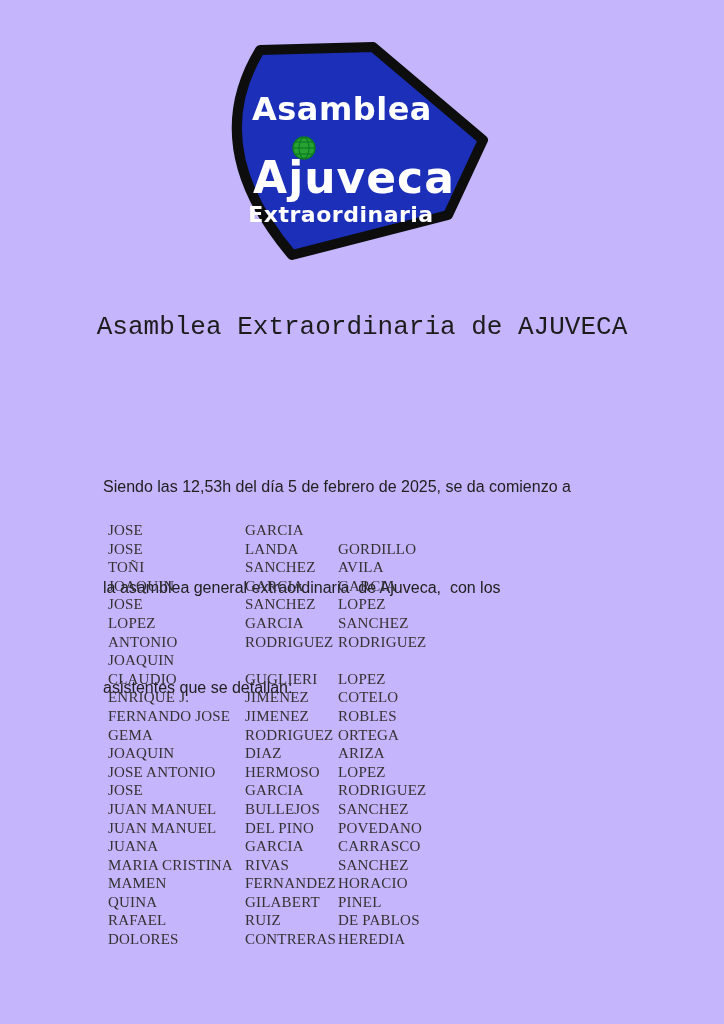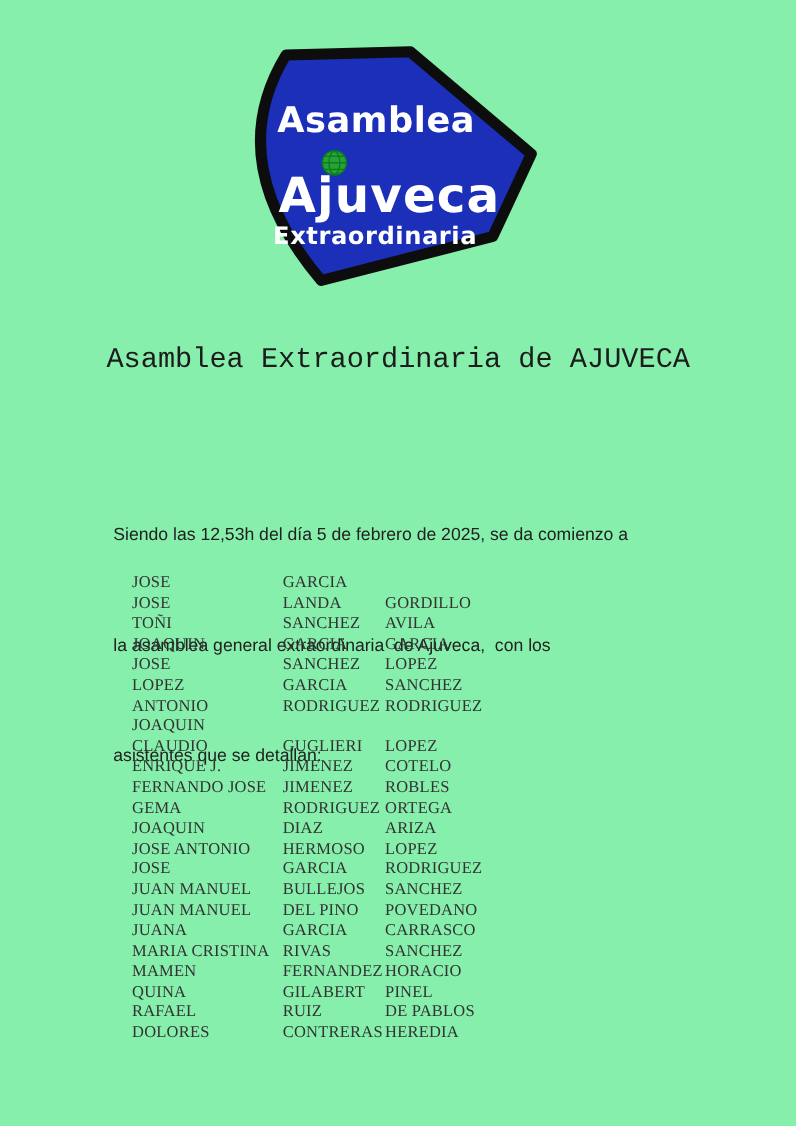--- a/index.html
+++ b/index.html
@@ -4,21 +4,21 @@
 <style>
   html, body {
     margin: 0;
     padding: 0;
     background: #ffffff;
   }
   .page {
     position: relative;
     width: 724px;
     height: 1024px;
-    background: #86efac;
+    background: #c4b5fd;
     overflow: hidden;
     font-family: "Liberation Sans", sans-serif;
   }
 
   
   .logo {
     position: absolute;
     left: 233px;
     top: 42px;
     width: 260px;
@@ -70,21 +70,20 @@
     width: 480px;
   }
   .attendee-row {
     display: grid;
     grid-template-columns: 137px 93px 180px;
     line-height: 18.6px;
     font-family: "Liberation Serif", serif;
     font-size: 15px;
     color: #333333;
     letter-spacing: 0.2px;
-    margin-left: 12px;
   }
 </style>
 </head>
 <body>
 
 <div class="page">
 
   <div class="logo">
     <svg width="260" height="232" viewBox="0 0 260 232" xmlns="http://www.w3.org/2000/svg">
 

